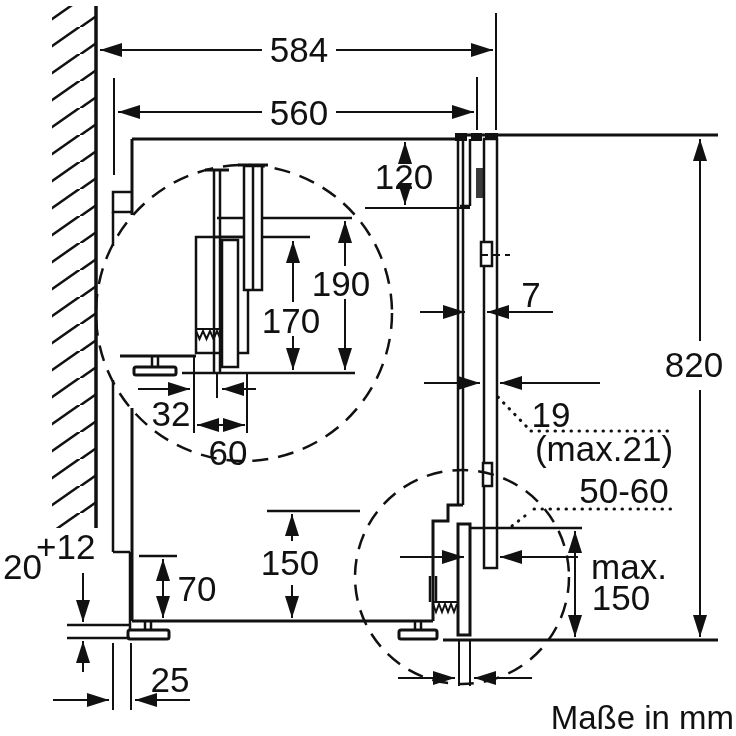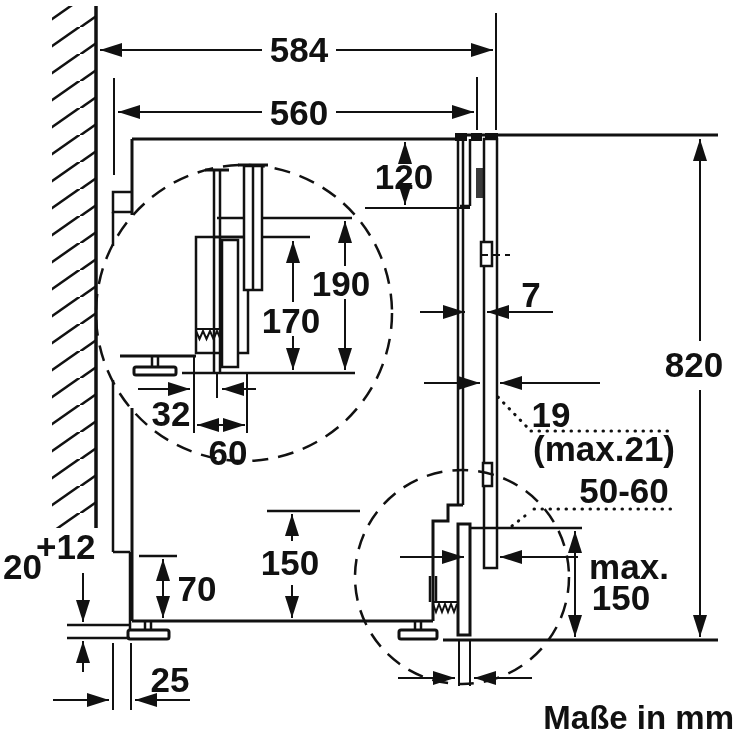--- a/index.html
+++ b/index.html
@@ -1,16 +1,16 @@
 <!DOCTYPE html>
 <html><head>
 <meta charset="utf-8">
 <style>
   html,body{margin:0;padding:0;background:#fff;}
-  .stage{width:736px;height:736px;background:#fff;position:relative;font-family:"Liberation Sans",sans-serif;font-weight:bold;}
+  .stage{width:736px;height:736px;background:#fff;position:relative;font-family:"Liberation Sans",sans-serif;}
   svg{display:block;}
   text{fill:#111;font-family:"Liberation Sans",sans-serif;font-size:35px;}
   text.note{font-size:33px;}
   .ln{stroke:#111;fill:none;}
   .w2{stroke-width:2px;}
   .w25{stroke-width:2.5px;}
   .w3{stroke-width:3px;}
   .w35{stroke-width:3.5px;}
   .dashcircle{stroke-dasharray:16 10;}
   .dotted{stroke-width:3px;stroke-dasharray:0.5 7.5;stroke-linecap:round;}

